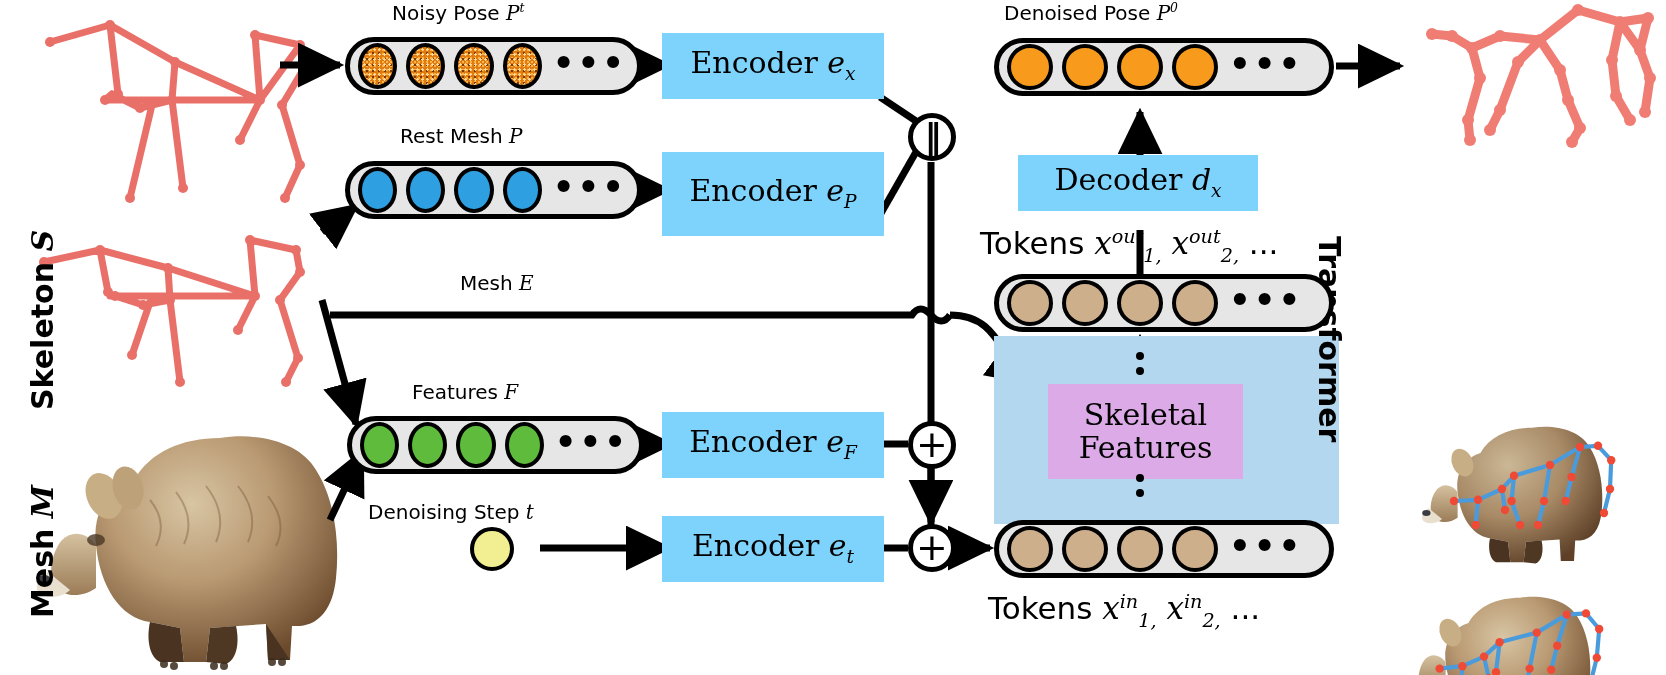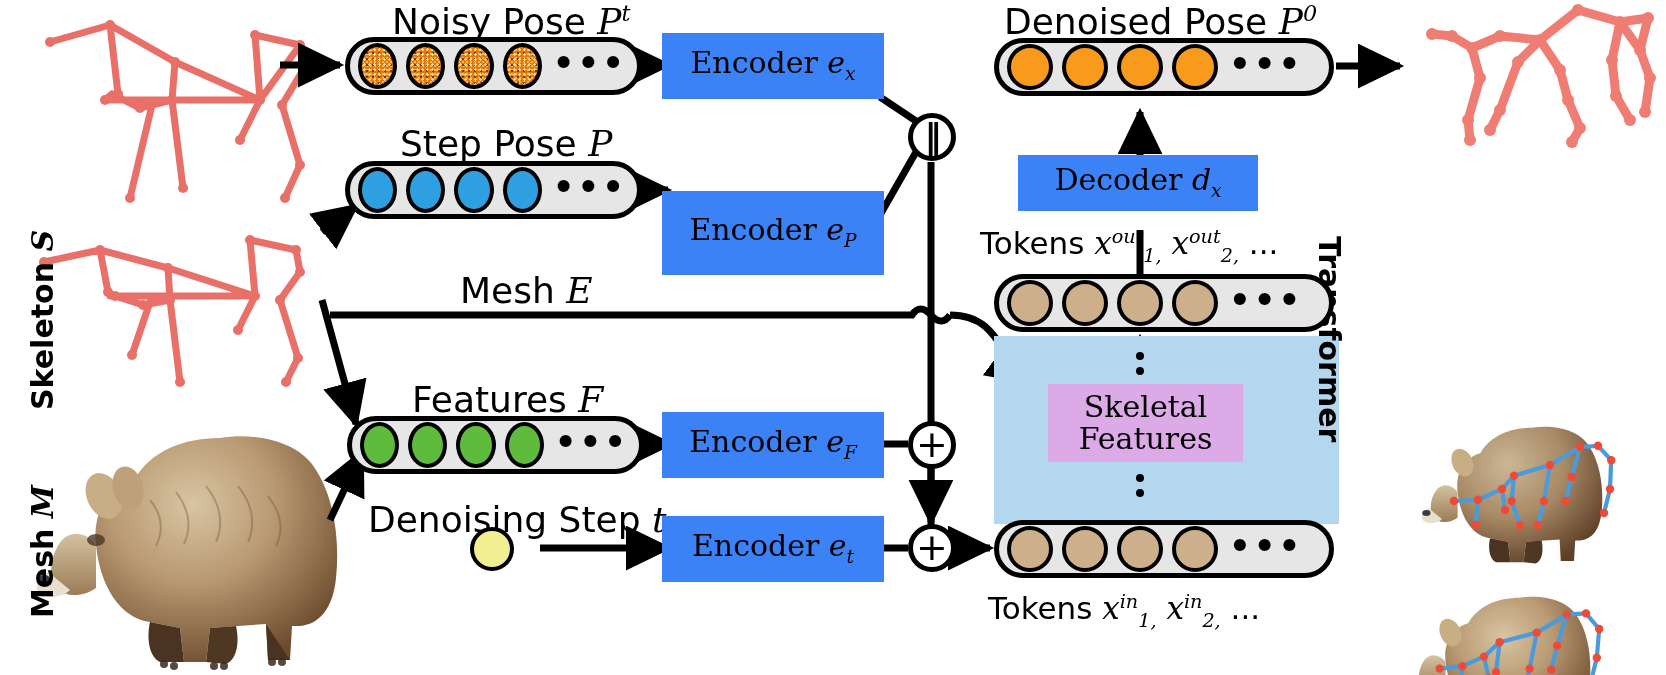--- a/index.html
+++ b/index.html
@@ -12,21 +12,21 @@
   .lbl{
     font-family:"DejaVu Sans",sans-serif;
     color:#000;
     white-space:nowrap;
     line-height:1;
   }
   .lbl .it{font-family:"DejaVu Serif",serif;font-style:italic;}
   .lbl .sup{font-size:.62em;vertical-align:super;font-family:"DejaVu Serif",serif;font-style:italic;}
   .lbl .sub{font-size:.62em;vertical-align:sub;font-family:"DejaVu Serif",serif;font-style:italic;}
 
-  .t-title{font-size:36px;}
+  .t-title{font-size:20px;}
   .t-enc{font-size:30px;font-family:"DejaVu Serif",serif;}
   .t-side{font-size:30px;font-weight:bold;}
   .t-attn{font-size:30px;font-family:"DejaVu Serif",serif;text-align:center;line-height:1.08;}
   .t-tokens{font-size:31px;}
 
   .rot-ccw{transform:rotate(-90deg);transform-origin:0 0;}
   .rot-cw{transform:rotate(90deg);transform-origin:0 0;}
 
   
   .pill{
@@ -62,21 +62,21 @@
     background-position:0 0, 2px 3px, 3px 1px;
   }
   .single-node{
     width:44px;height:44px;border-radius:50%;
     border:4px solid #000;box-sizing:border-box;background:#f2ee92;
   }
 
   
   .encbox{
     box-sizing:border-box;
-    background:#3b82f6;
+    background:#7dd3fc;
     display:flex;align-items:center;justify-content:center;
     color:#000;
   }
   .attnbox{
     box-sizing:border-box;background:#b3d7ee;
   }
   .skelattn{
     box-sizing:border-box;background:#dcaae6;
     display:flex;align-items:center;justify-content:center;
   }
@@ -439,30 +439,30 @@
     <span class="node n-noise"></span>
     <span class="dots">•••</span>
   </div>
   <div class="abs encbox t-enc" style="left:662px;top:33px;width:222px;height:66px;">
     <span class="lbl t-enc">
       <span>Encoder </span><span class="it">e</span><span class="sub">x</span>
     </span>
   </div>
 
   <div class="abs lbl t-title" style="left:400px;top:126px;">
-    <span>Step Pose </span><span class="it">P</span>
+    <span>Rest Mesh </span><span class="it">P</span>
   </div>
   <div class="abs pill" style="left:345px;top:161px;width:297px;height:58px;">
     <span class="node n-blue"></span>
     <span class="node n-blue"></span>
     <span class="node n-blue"></span>
     <span class="node n-blue"></span>
     <span class="dots">•••</span>
   </div>
-  <div class="abs encbox" style="left:662px;top:152px;width:222px;height:84px;margin-top:39px;">
+  <div class="abs encbox" style="left:662px;top:152px;width:222px;height:84px;">
     <span class="lbl t-enc">
       <span>Encoder </span><span class="it">e</span><span class="sub">P</span>
     </span>
   </div>
 
   <div class="abs lbl t-title" style="left:460px;top:273px;">
     <span>Mesh </span><span class="it">E</span>
   </div>
 
   <div class="abs lbl t-title" style="left:412px;top:382px;">
@@ -495,21 +495,21 @@
     <span class="op-cat">‖</span>
   </div>
   <div class="abs op" style="left:908px;top:421px;width:48px;height:48px;">
     <span class="op-plus">+</span>
   </div>
   <div class="abs op" style="left:908px;top:524px;width:48px;height:48px;">
     <span class="op-plus">+</span>
   </div>
 
   <div class="abs attnbox" style="left:994px;top:336px;width:345px;height:188px;"></div>
-  <div class="abs skelattn" style="left:1048px;top:384px;width:195px;height:78px;">
+  <div class="abs skelattn" style="left:1048px;top:384px;width:195px;height:95px;">
     <span class="lbl t-attn">
       <span>Skeletal</span><br>
       <span>Features</span>
     </span>
   </div>
   <div class="abs vdots" style="left:1136px;top:352px;">
       <i></i>
       <i></i>
     </div>
   <div class="abs vdots" style="left:1136px;top:474px;">

